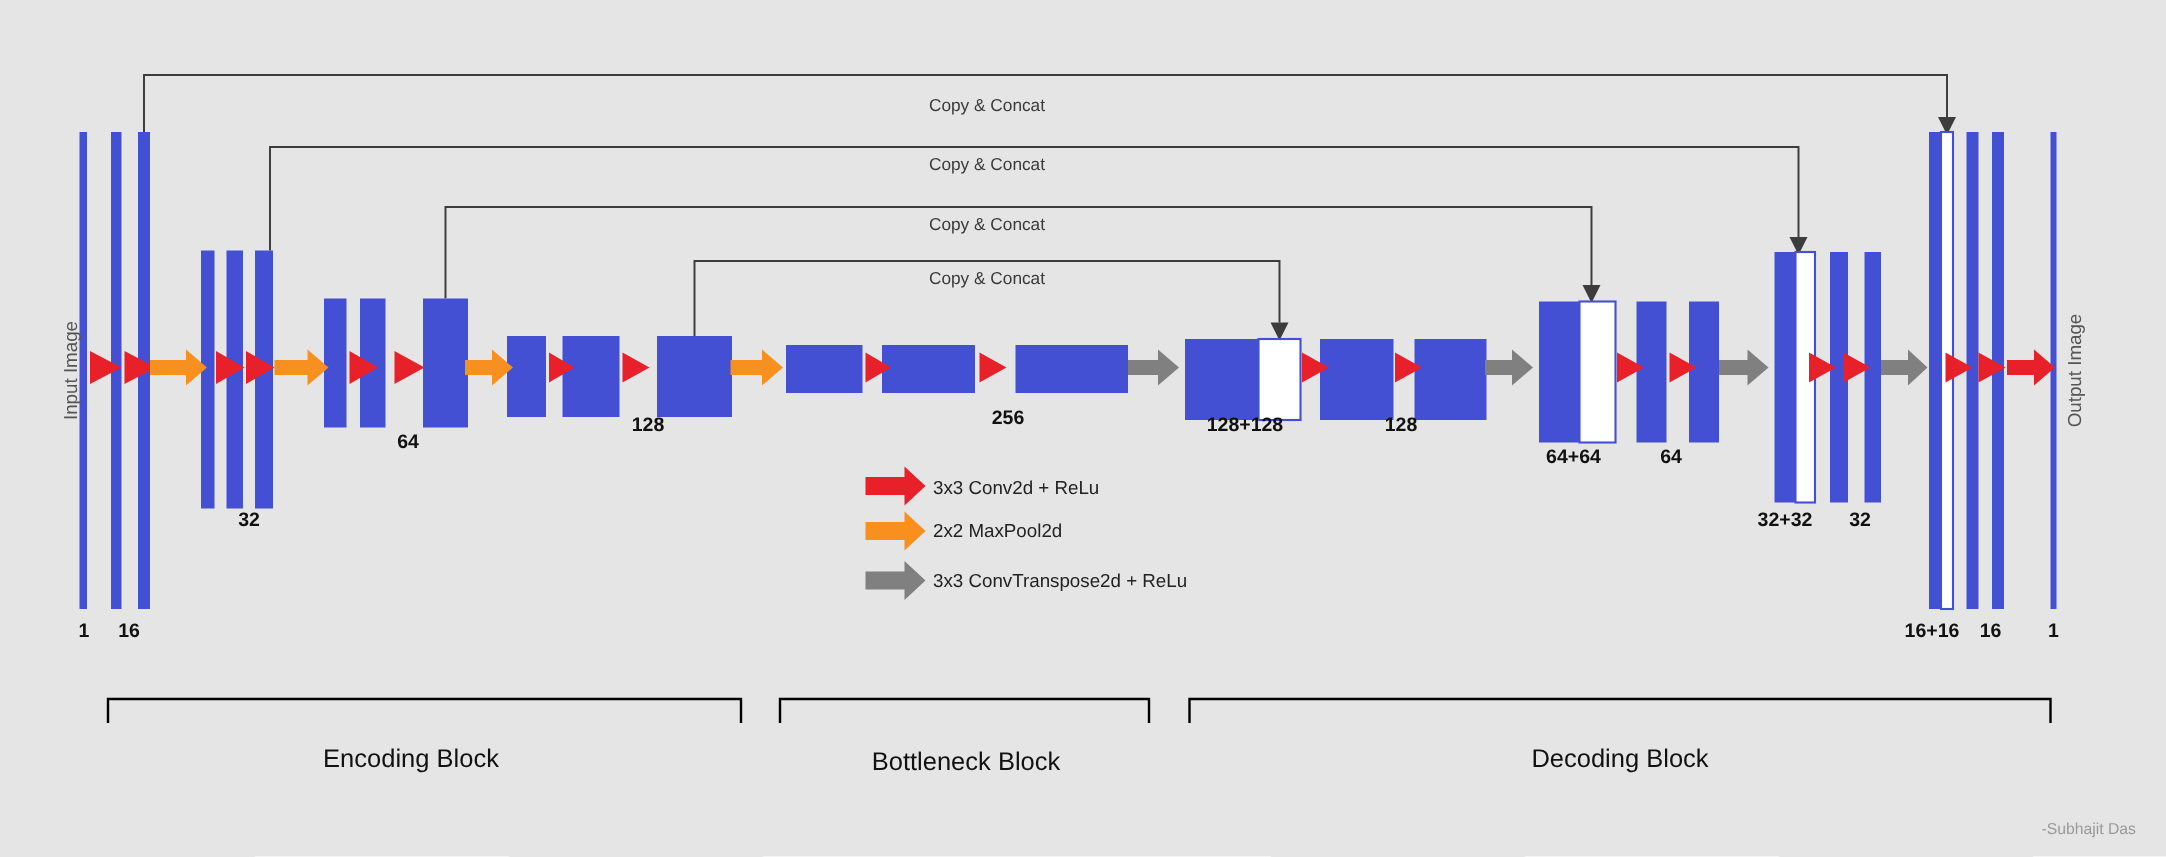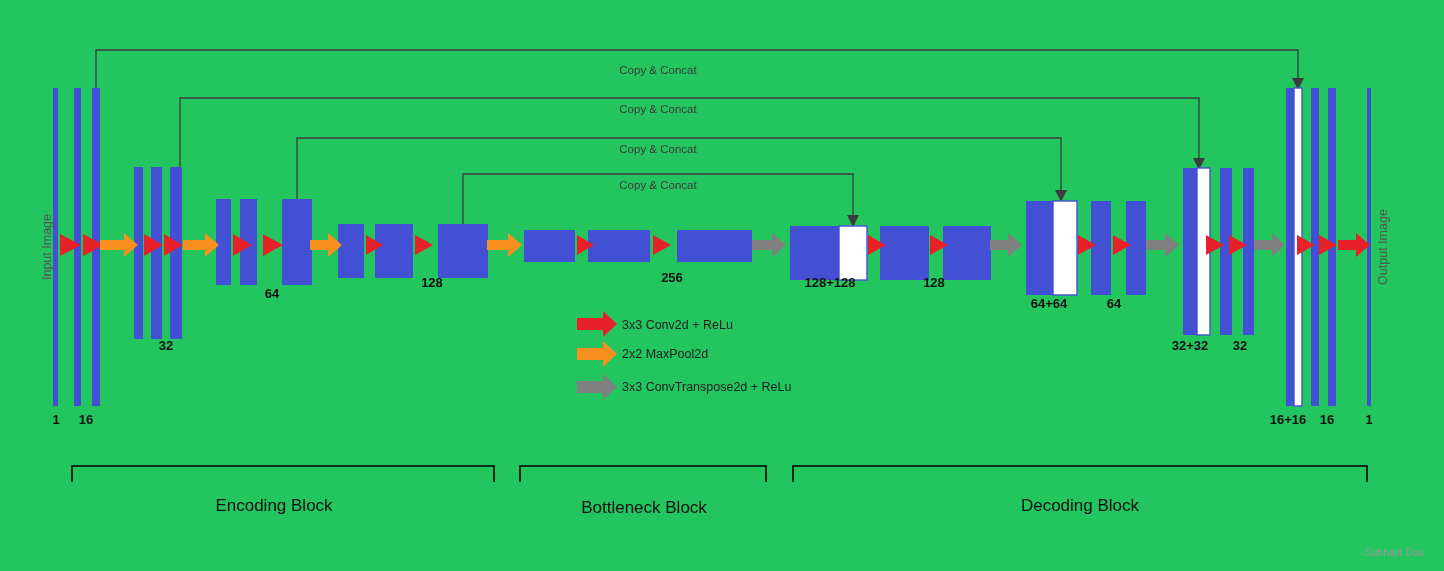--- a/index.html
+++ b/index.html
@@ -8,21 +8,21 @@
     padding: 0;
     background: #ffffff;
   }
   body {
     font-family: "Liberation Sans", sans-serif;
   }
   #canvas {
     position: relative;
     width: 1444px;
     height: 571px;
-    background: #22c55e;
+    background: #e5e5e5;
     overflow: hidden;
   }
   svg.diagram {
     position: absolute;
     top: 0;
     left: 0;
     width: 1444px;
     height: 571px;
   }
   .blk { fill: #4450d4; }

